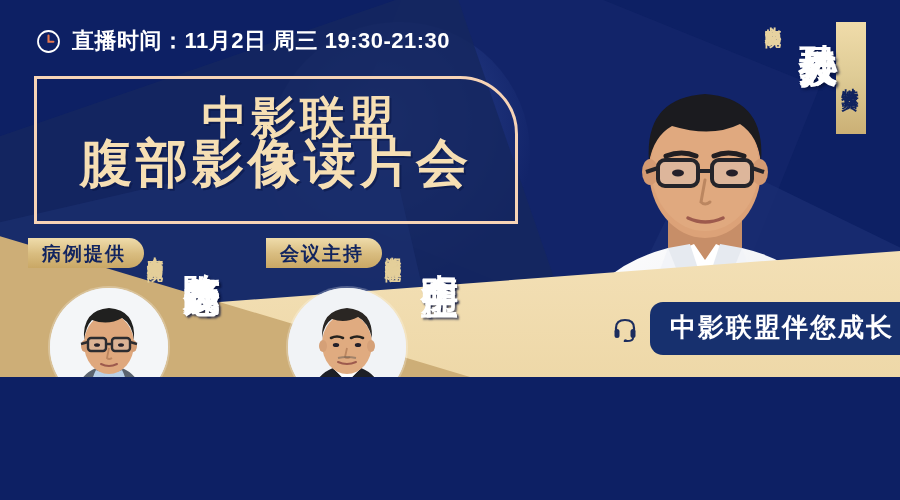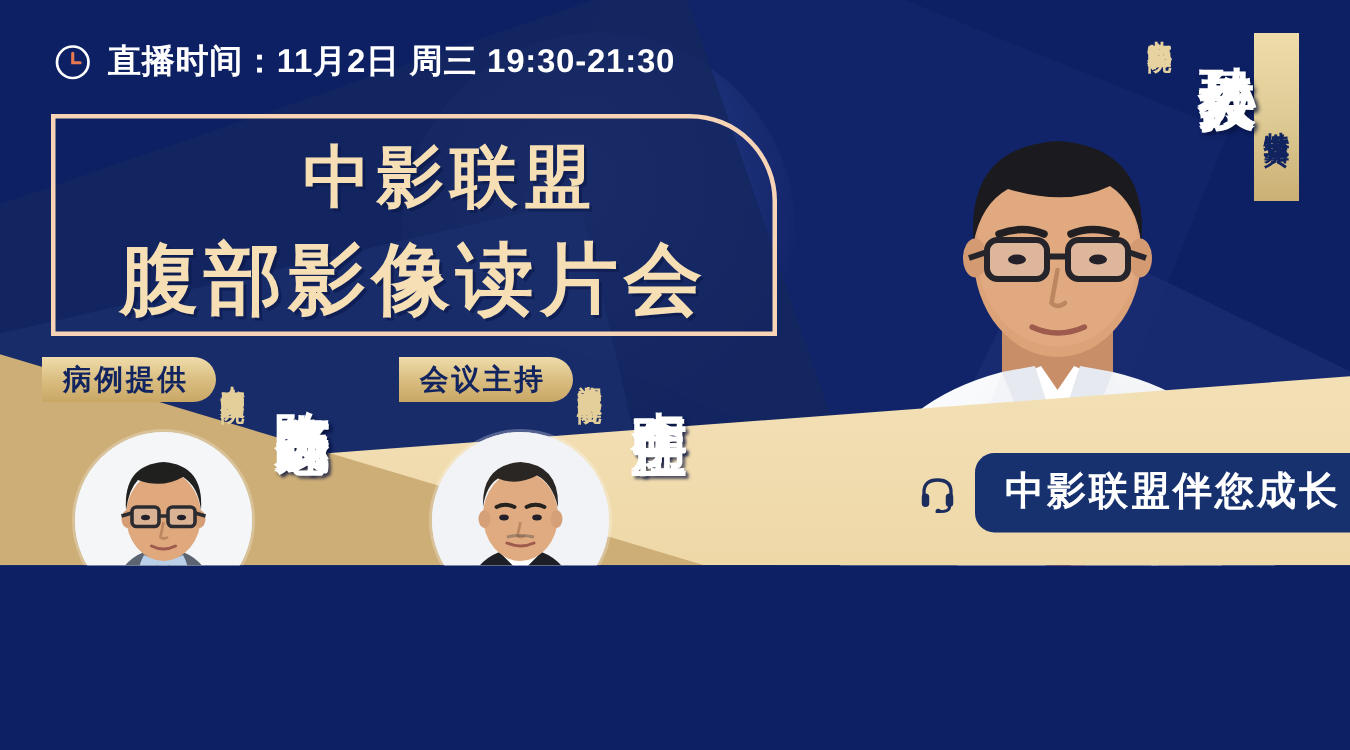--- a/index.html
+++ b/index.html
@@ -48,21 +48,21 @@
     position:absolute;left:34px;top:76px;width:484px;height:148px;
     border:3px solid #f7d4b6;border-radius:0 58px 0 0;
   }
   .title-l1,.title-l2{
     position:absolute;left:0;width:100%;text-align:center;color:#f6dfb4;
     font-weight:bold;letter-spacing:4px;line-height:1;
     text-shadow:2px 2px 0 rgba(10,22,70,.55);
     font-family:"DejaVu Sans","Liberation Sans",sans-serif;
   }
   .title-l1{top:16px;font-size:45px;padding-left:48px;}
-  .title-l2{top:82px;font-size:52px;}
+  .title-l2{top:58px;font-size:52px;}
 
   
   .sp{position:absolute;}
   .sp1{left:28px;top:238px;}
   .sp2{left:266px;top:238px;}
   .badge{
     position:relative;display:inline-block;height:30px;line-height:30px;
     padding:0 18px 0 14px;
     background:linear-gradient(180deg,#efdcab 0%,#d9bd80 52%,#c9a765 100%);
     color:#11245f;font-size:19px;font-weight:bold;letter-spacing:2px;

